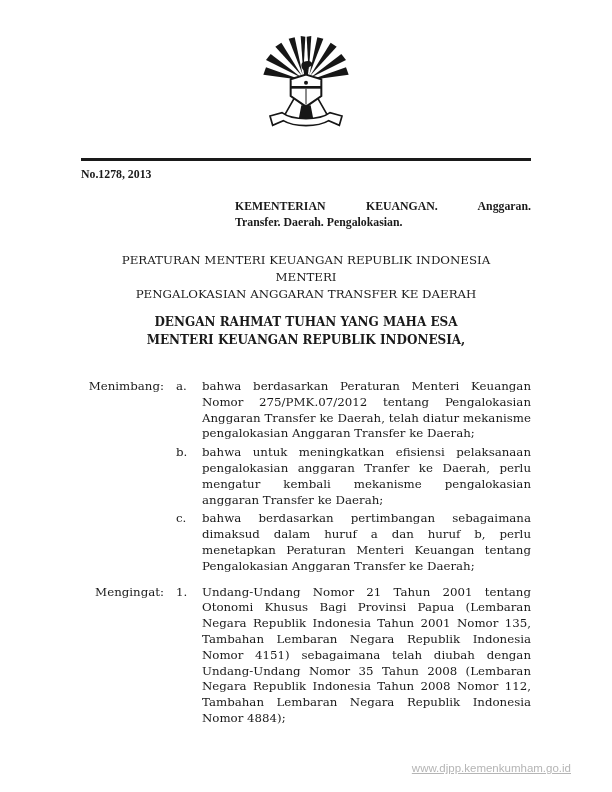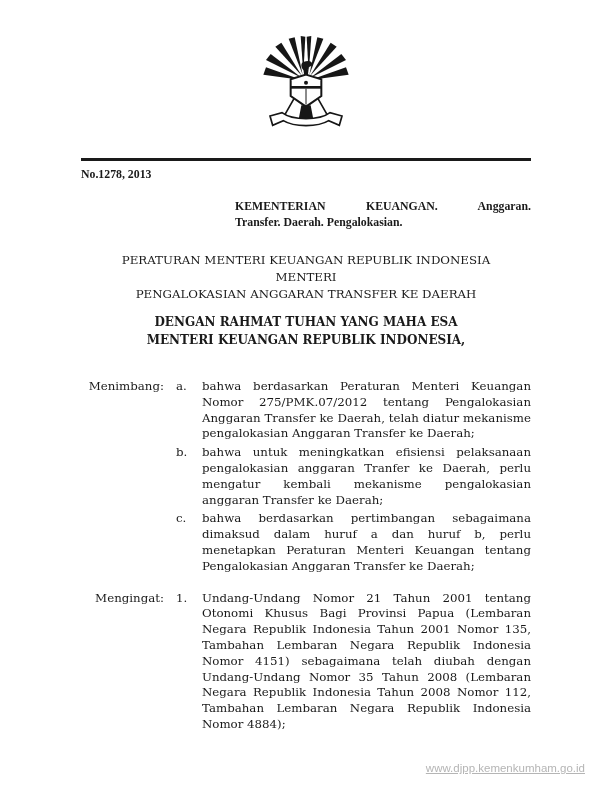--- a/index.html
+++ b/index.html
@@ -69,38 +69,38 @@
   }
 
   
   .clauses { margin-top: 30px; }
   .clause {
     display: grid;
     grid-template-columns: 79px 16px 1fr;
     font-size: 11.8px;
     line-height: 15.8px;
   }
-  .clause + .clause { margin-top: 16px; }
+  .clause + .clause { margin-top: 10px; }
   .clause-label { font-weight: normal; text-align: right; }
   .clause-colon { text-align: left; }
   .clause-item {
     display: grid;
     grid-template-columns: 26px 1fr;
   }
   .clause-item + .clause-item { margin-top: 3px; }
   .item-marker { }
   .item-text {
     text-align: justify;
     hyphens: none;
   }
 
   
   .footer-url {
     position: absolute;
-    right: 27px;
+    right: 41px;
     bottom: 18px;
     font-family: "Liberation Sans", sans-serif;
     font-size: 11.5px;
     color: #b5b5b5;
     text-decoration: underline;
     cursor: pointer;
   }
 </style>
 </head>
 <body>

